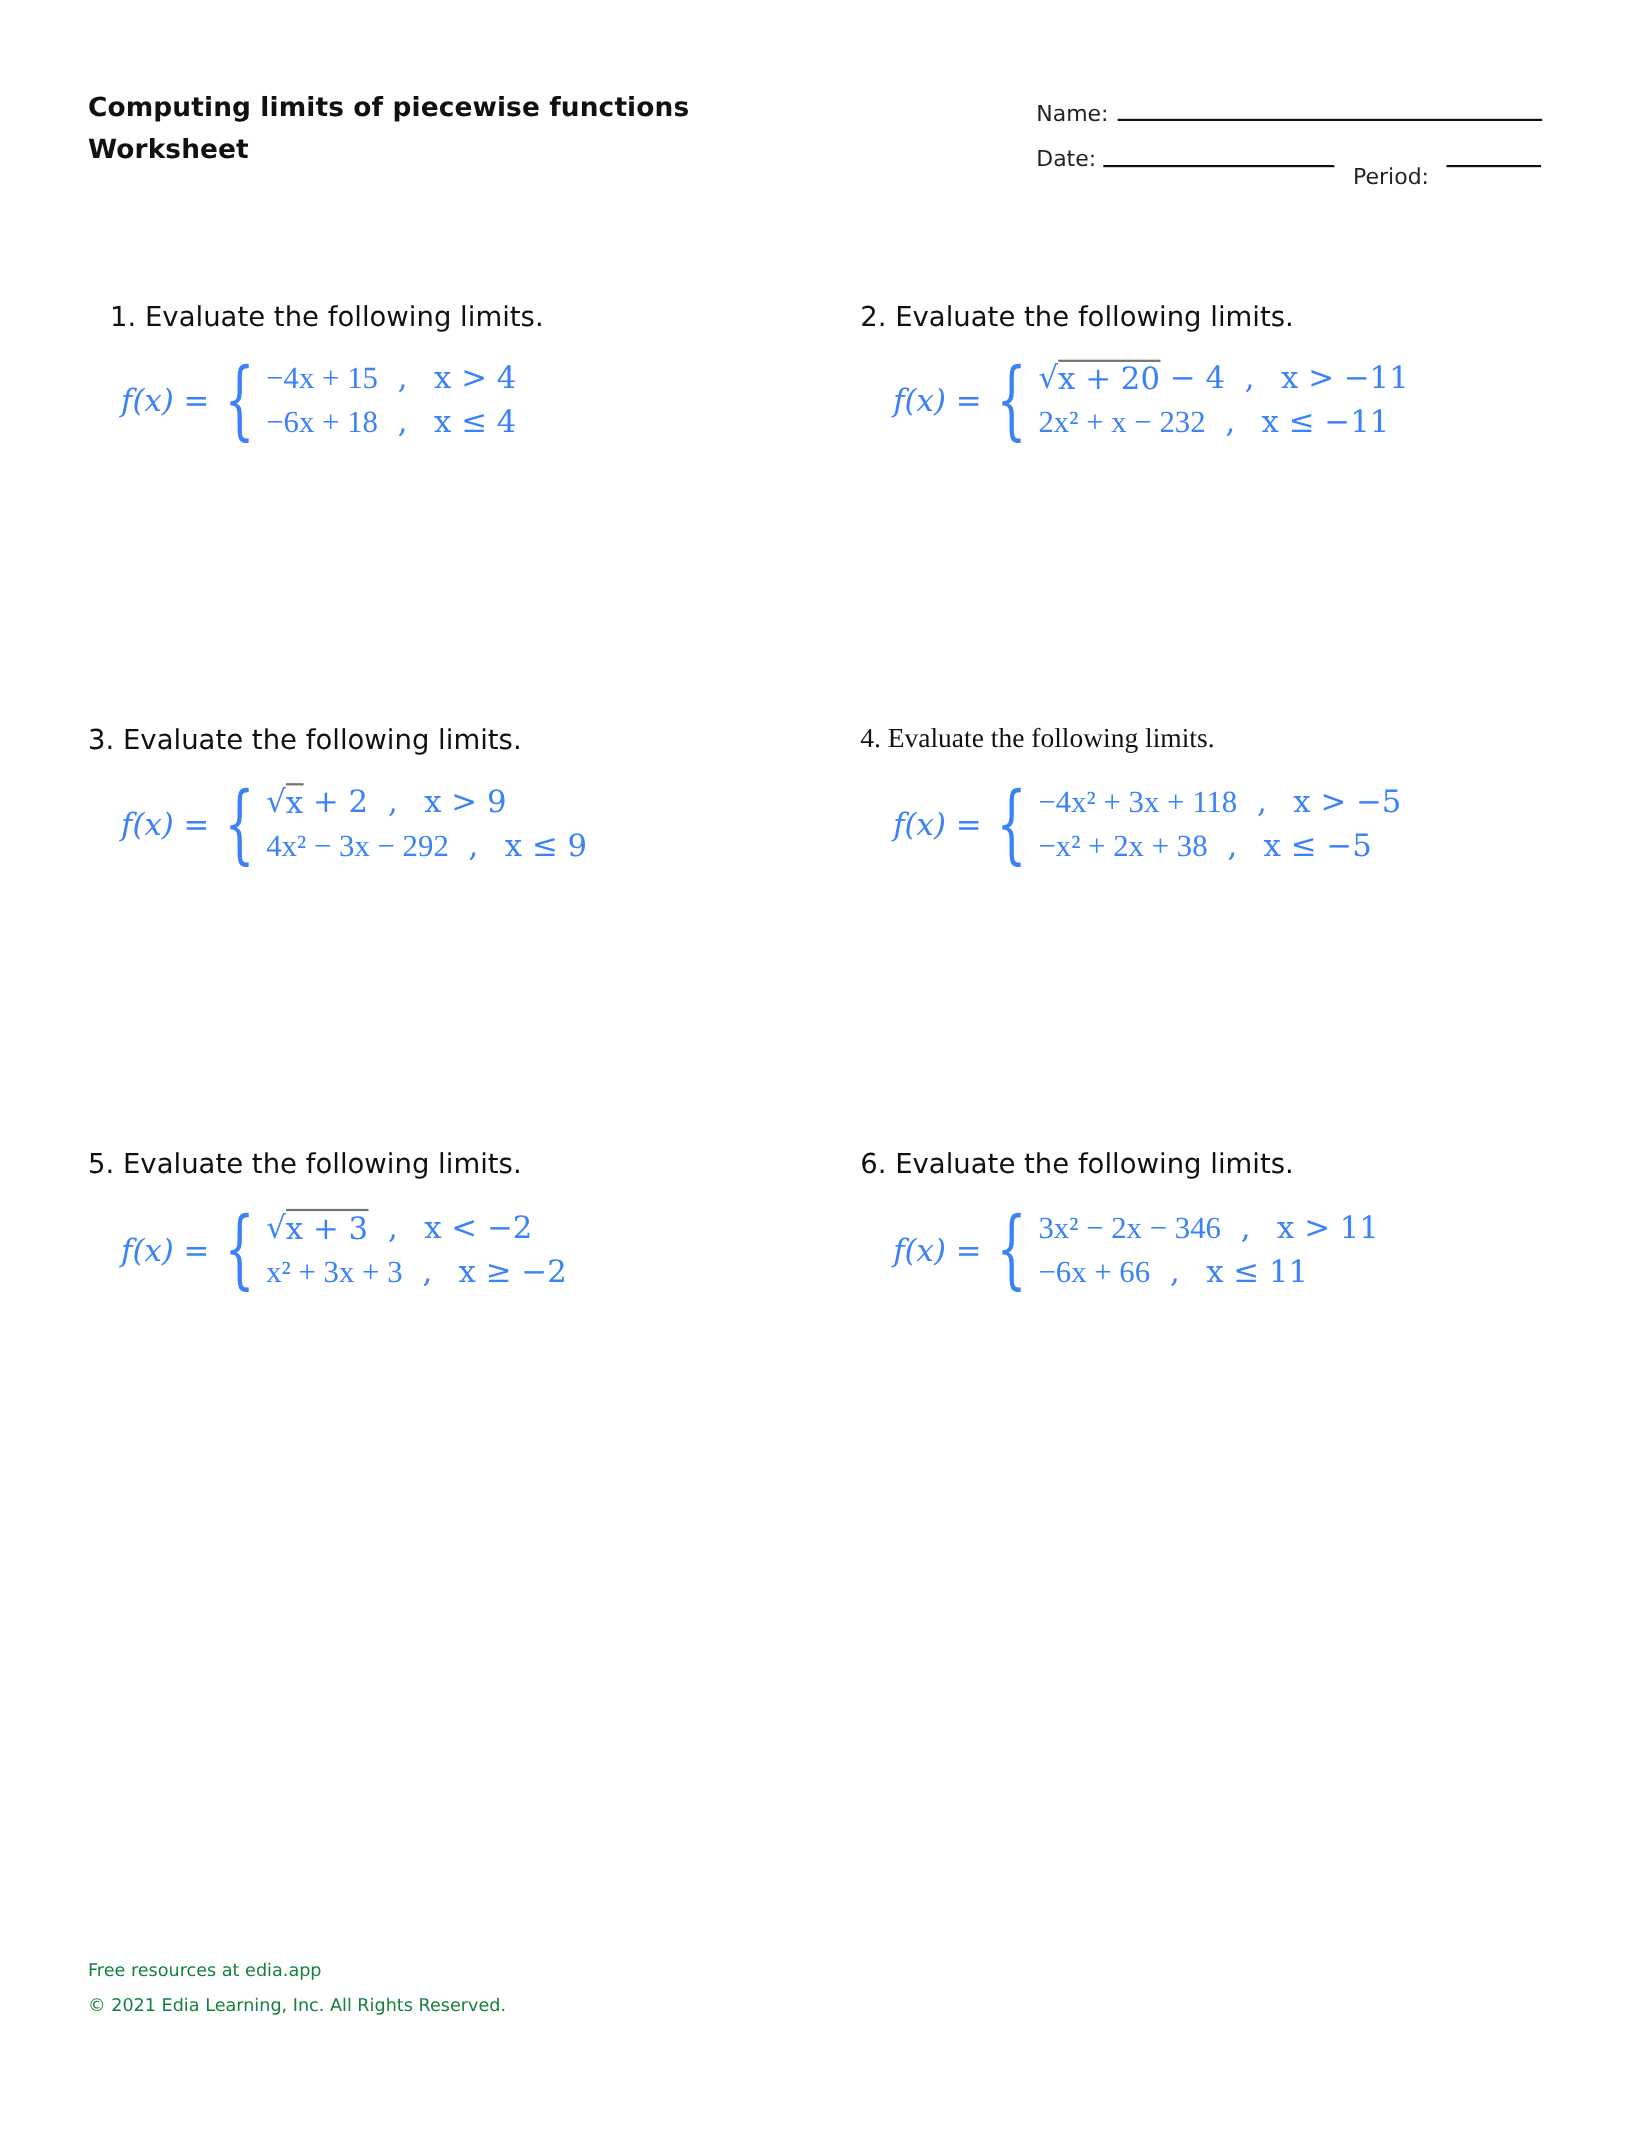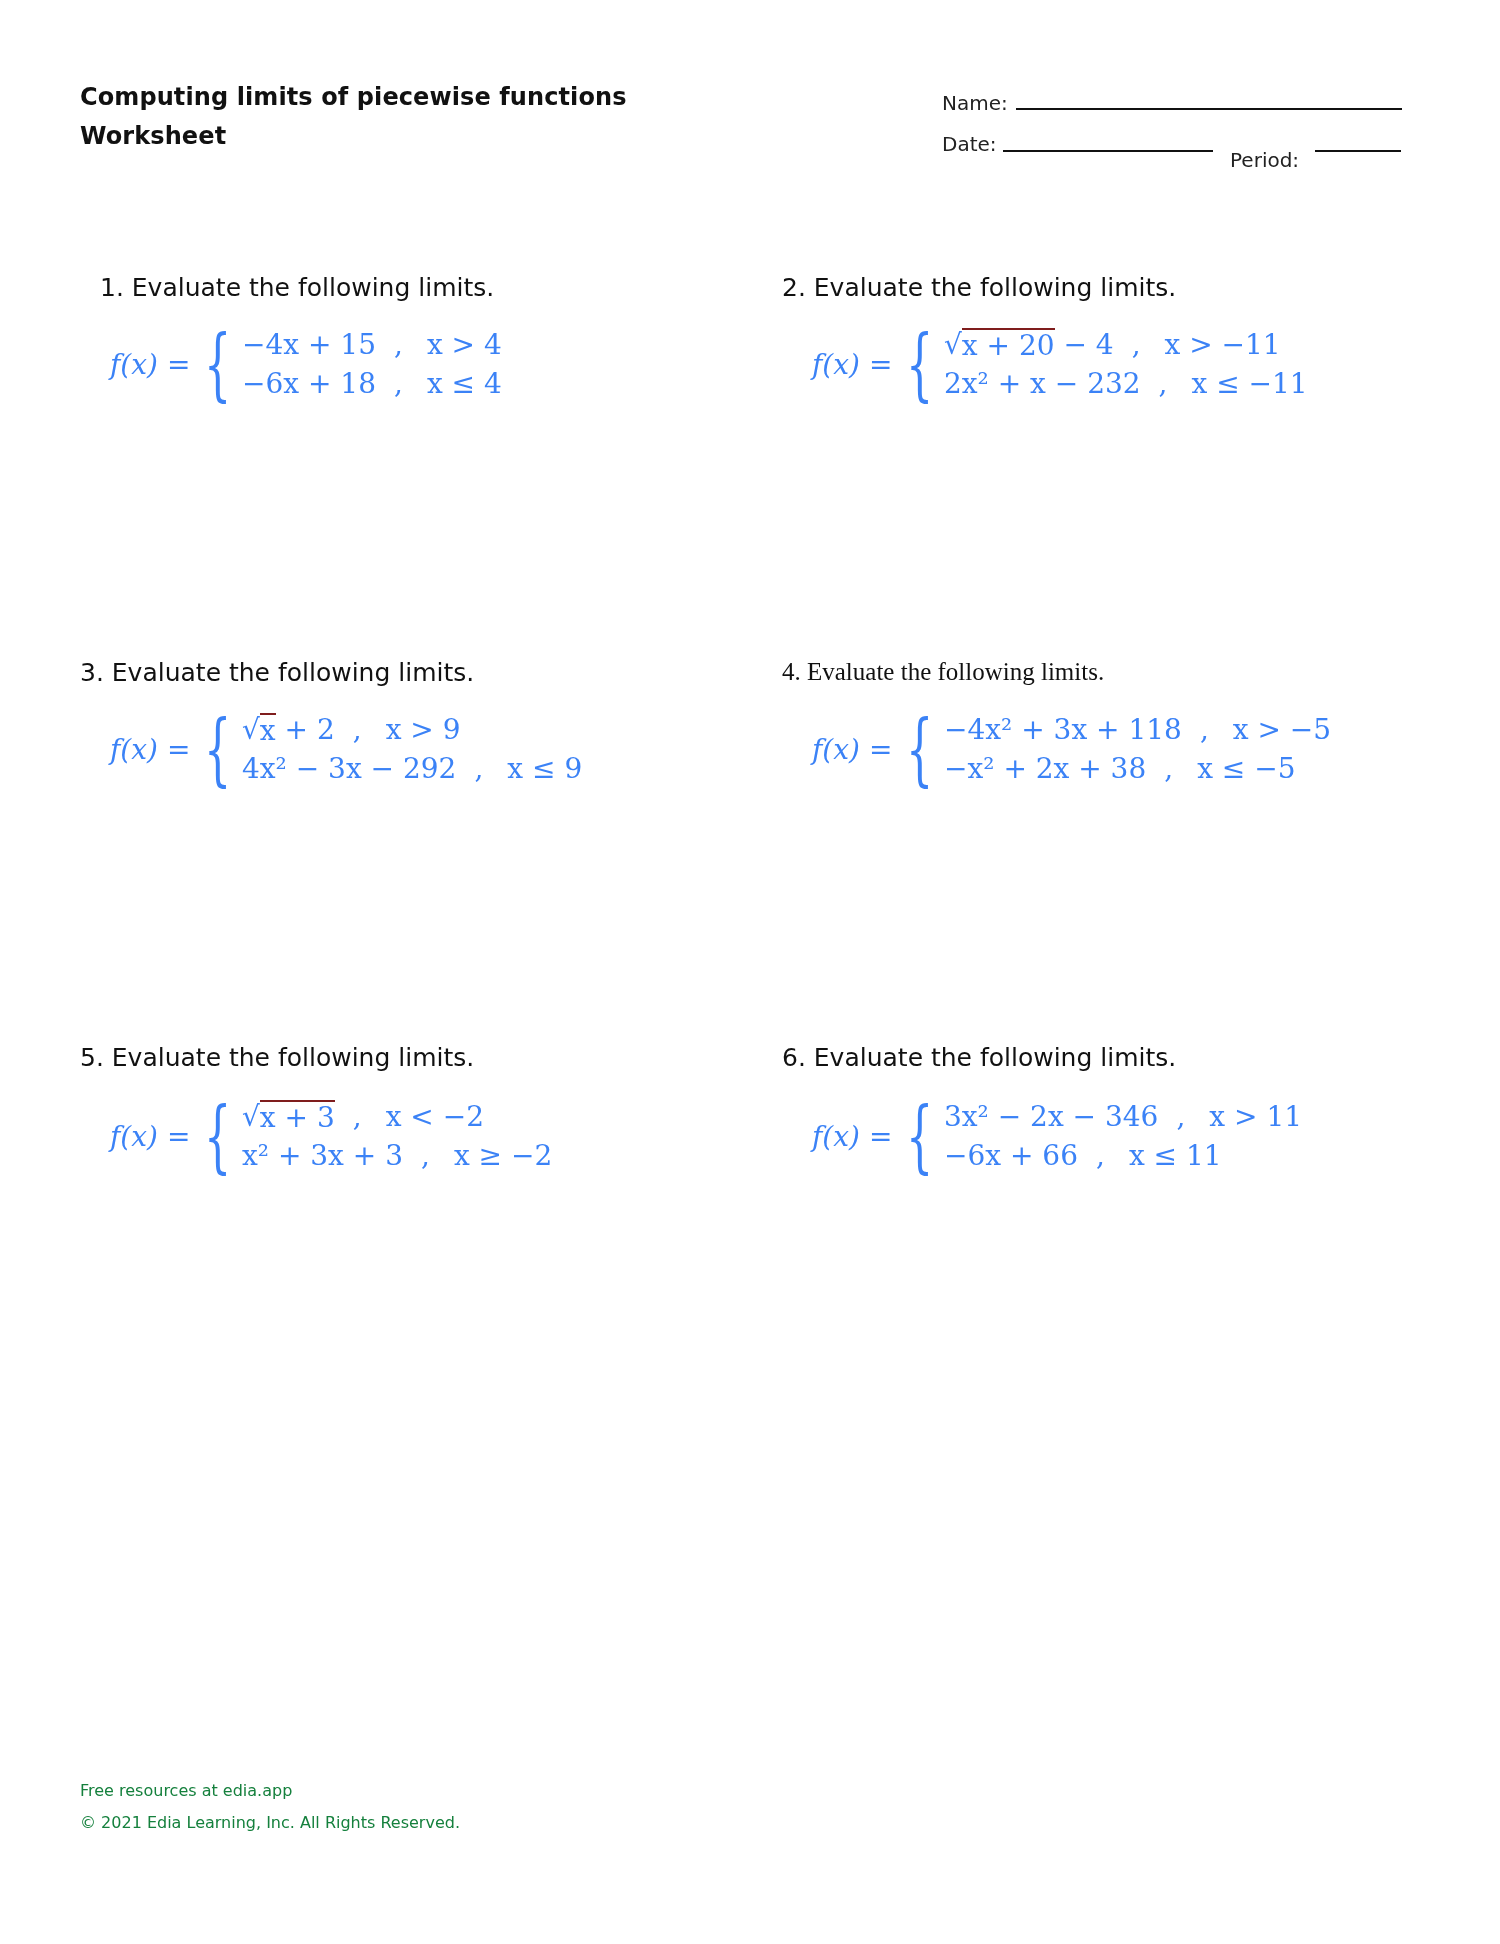--- a/index.html
+++ b/index.html
@@ -8,26 +8,26 @@
   .t1 { top:83px; }
   .t2 { top:122px; }
   .field { position:absolute; font-size:20px; color:#222; }
   .rule { position:absolute; height:0; border-top:2px solid #111; }
   .prob-head { position:absolute; font-size:25px; color:#111; }
   .eq { position:absolute; display:flex; align-items:center; font-family:"DejaVu Serif", serif; font-size:28px; color:#3b82f6; }
   .eq .lhs { font-style:italic; margin-right:14px; white-space:nowrap; }
   .brace { font-size:78px; line-height:1; transform:scaleX(0.55); transform-origin:left center; margin-right:-12px; font-weight:300; }
   .cases { display:flex; flex-direction:column; gap:6px; }
   .case { display:flex; white-space:nowrap; align-items:baseline; }
-  .case .expr { min-width:0; }
+  .case .expr { min-width:0;font-family:Liberation Serif, serif; }
   .case .sep { margin:0 24px 0 18px; }
   .case .cond { }
   .sqrt { display:inline-flex; align-items:flex-start; }
   .sqrt .rad { font-style:normal; }
-  .sqrt .under { border-top:2px solid #7f1d1d; padding-top:1px; line-height:1.1; }
+  .sqrt .under { border-top:2px solid #737373; padding-top:1px; line-height:1.1; }
   .footer { position:absolute; left:80px; font-size:16px; color:#15803d; }
   .f1 { top:1781px; }
   .f2 { top:1813px; }
 </style>
 </head>
 <body>
 
 <div class="title t1">Computing limits of piecewise functions</div>
 <div class="title t2">Worksheet</div>
 

